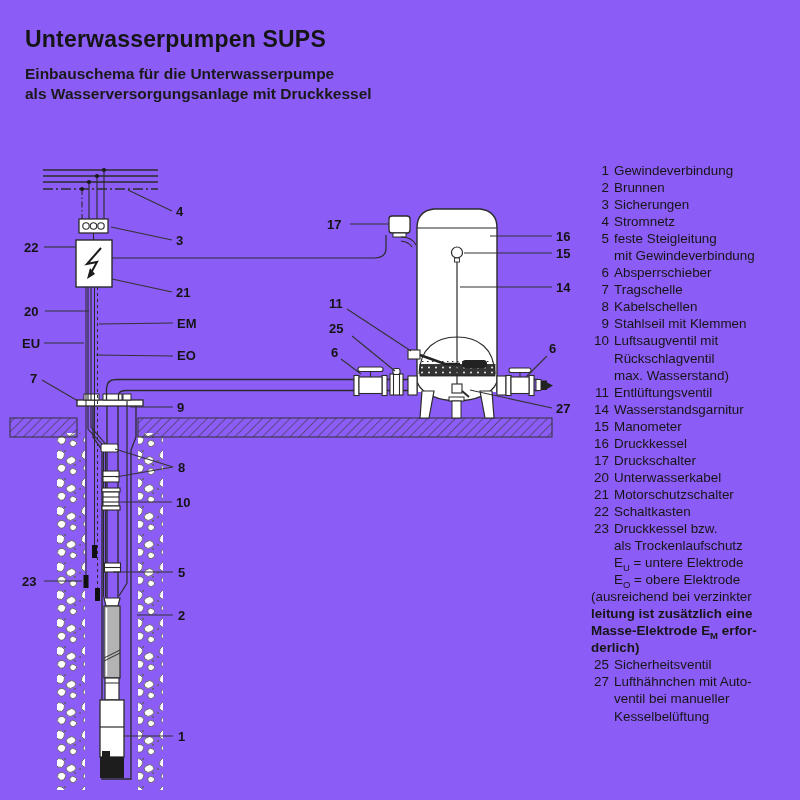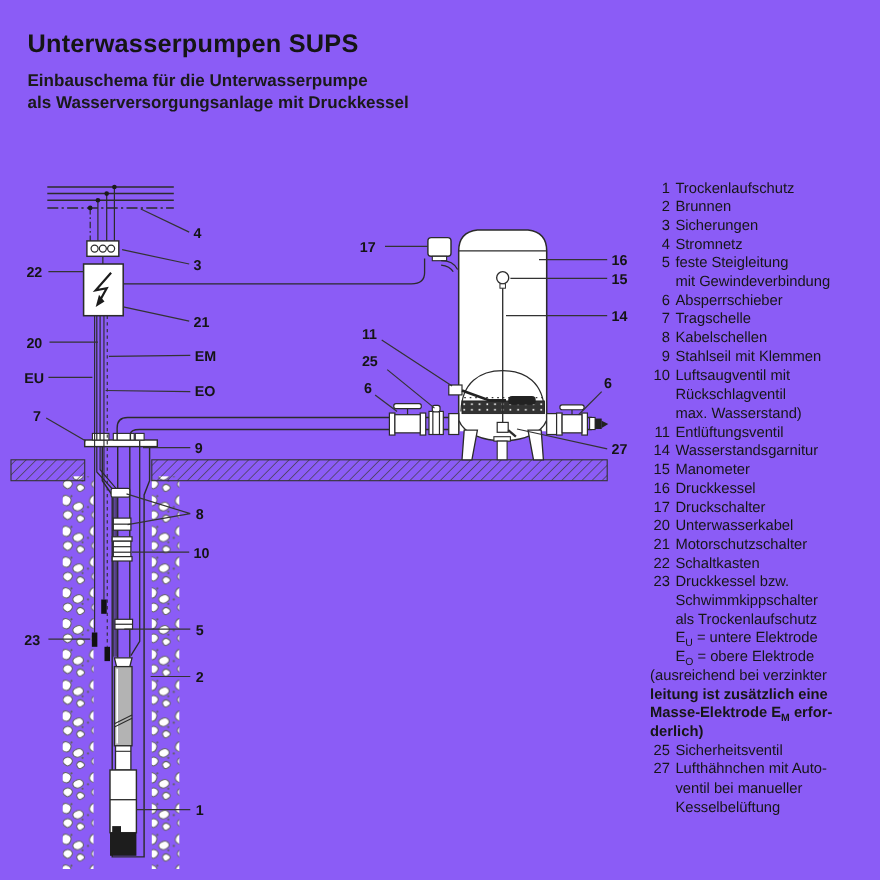--- a/index.html
+++ b/index.html
@@ -265,21 +265,21 @@
       <text class="lbl" x="178" y="577">5</text>
       <text class="lbl" x="178" y="620">2</text>
       <text class="lbl" x="22" y="586">23</text>
       <text class="lbl" x="178" y="741">1</text>
     </g>
   </svg>
 
   <div class="legend">
     <div class="lrow">
         <span class="lnum">1</span>
-        <span class="ltxt">Trockenlaufschutz</span>
+        <span class="ltxt">Gewindeverbindung</span>
       </div>
     <div class="lrow">
         <span class="lnum">2</span>
         <span class="ltxt">Brunnen</span>
       </div>
     <div class="lrow">
         <span class="lnum">3</span>
         <span class="ltxt">Sicherungen</span>
       </div>
     <div class="lrow">
@@ -350,24 +350,20 @@
         <span class="lnum">21</span>
         <span class="ltxt">Motorschutzschalter</span>
       </div>
     <div class="lrow">
         <span class="lnum">22</span>
         <span class="ltxt">Schaltkasten</span>
       </div>
     <div class="lrow">
         <span class="lnum">23</span>
         <span class="ltxt">Druckkessel bzw.</span>
-      </div>
-    <div class="lrow">
-        <span class="lnum"></span>
-        <span class="ltxt">Schwimmkippschalter</span>
       </div>
     <div class="lrow">
         <span class="lnum"></span>
         <span class="ltxt">als Trockenlaufschutz</span>
       </div>
     <div class="lrow">
         <span class="lnum"></span>
         <span class="ltxt"><span>E</span><sub>U</sub><span> = untere Elektrode</span></span>
       </div>
     <div class="lrow">

